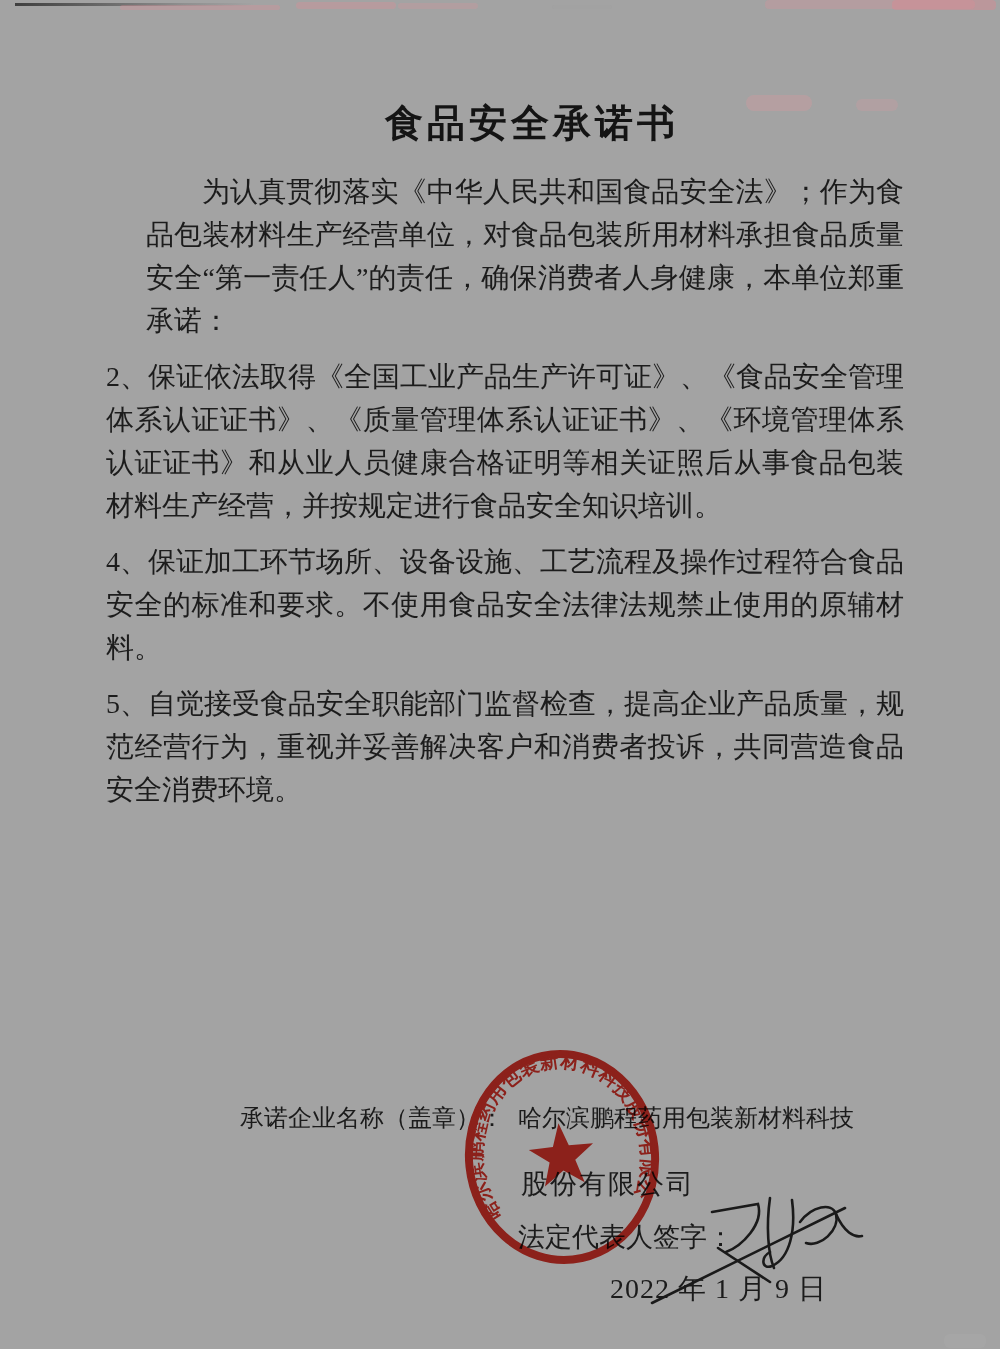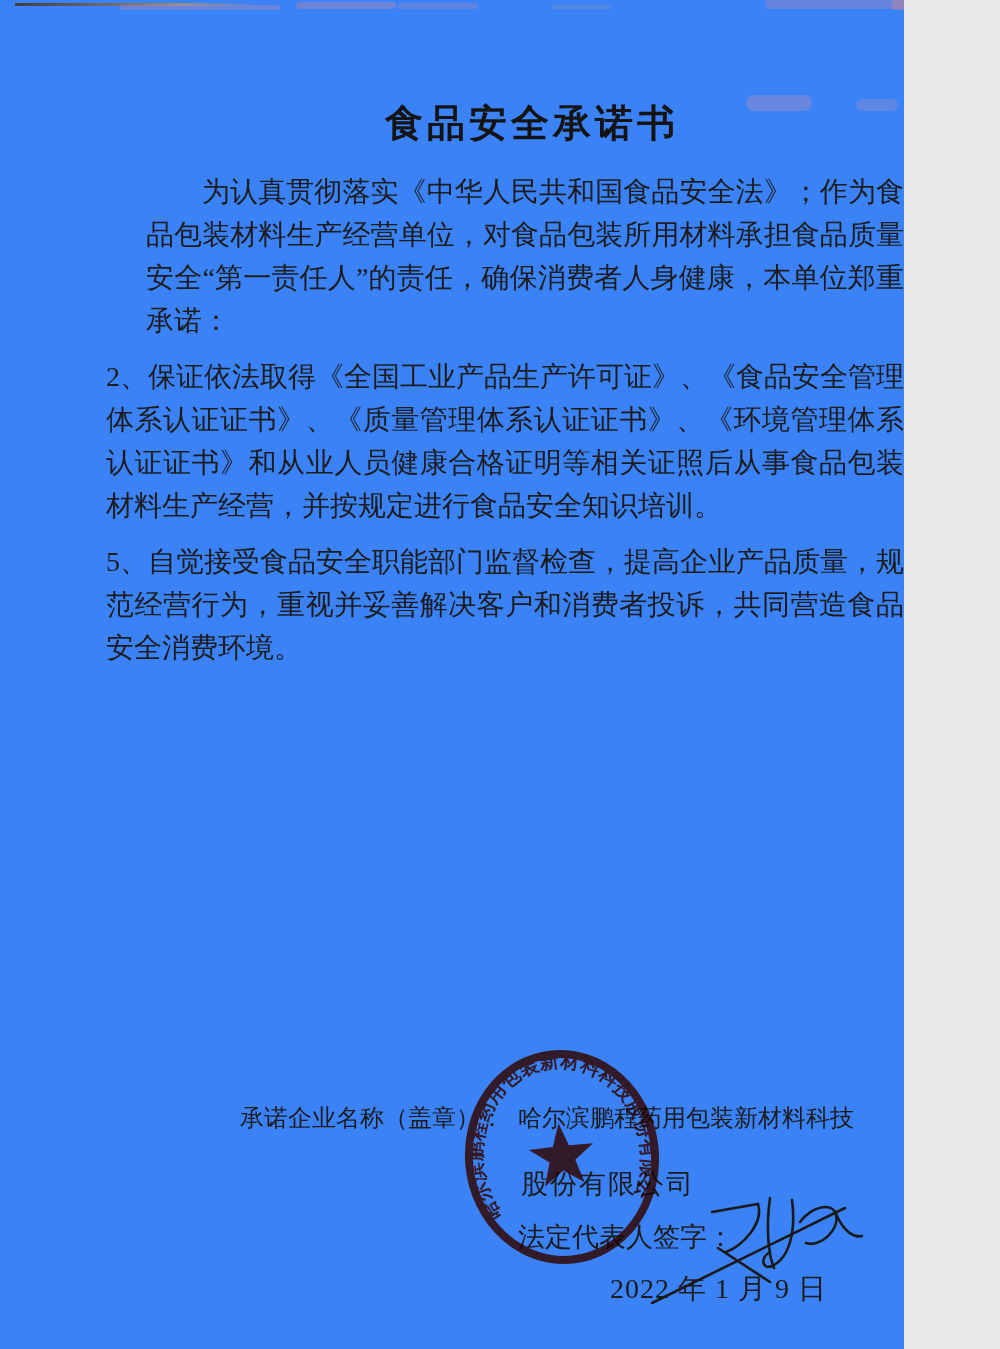--- a/index.html
+++ b/index.html
@@ -2,22 +2,22 @@
 <html lang="zh"><head>
 <meta charset="utf-8">
 <style>
   html,body{margin:0;padding:0;}
   body{
     width:1000px;height:1349px;
     background:#e9e9e9;
     font-family:"Liberation Serif","DejaVu Serif",serif;
   }
   .page{
-    position:relative;width:904px;height:1349px;
-    background:#3b82f6;overflow:hidden;
+    position:relative;width:1000px;height:1349px;
+    background:#a3a3a3;overflow:hidden;
     color:#1b1b1b;
   }
   .doc-title{
     position:absolute;top:98px;left:32px;width:1000px;
     margin:0;text-align:center;
     font-size:38px;font-weight:700;letter-spacing:4px;
     color:#141414;
   }
   .body-text{
     position:absolute;left:106px;top:170px;width:798px;
@@ -83,20 +83,21 @@
   <div class="artifact a-g1"></div>
   <div class="artifact a-b1"></div>
   <div class="artifact a-b2"></div>
   <div class="artifact a-g2"></div>
 
   <h1 class="doc-title">食品安全承诺书</h1>
 
   <div class="body-text">
     <p class="intro">为认真贯彻落实《中华人民共和国食品安全法》；作为食品包装材料生产经营单位，对食品包装所用材料承担食品质量安全“第一责任人”的责任，确保消费者人身健康，本单位郑重承诺：</p>
     <p>2、保证依法取得《全国工业产品生产许可证》、《食品安全管理体系认证证书》、《质量管理体系认证证书》、《环境管理体系认证证书》和从业人员健康合格证明等相关证照后从事食品包装材料生产经营，并按规定进行食品安全知识培训。</p>
+    <p>4、保证加工环节场所、设备设施、工艺流程及操作过程符合食品安全的标准和要求。不使用食品安全法律法规禁止使用的原辅材料。</p>
     <p>5、自觉接受食品安全职能部门监督检查，提高企业产品质量，规范经营行为，重视并妥善解决客户和消费者投诉，共同营造食品安全消费环境。</p>
   </div>
 
   <div class="company-line">
     <span>承诺企业名称（盖章）：</span><span class="name">哈尔滨鹏程药用包装新材料科技</span>
   </div>
   <div class="company-line2">股份有限公司</div>
   <div class="sign-line">法定代表人签字：</div>
   <div class="date-line">2022 年 1 月 9 日</div>
 

